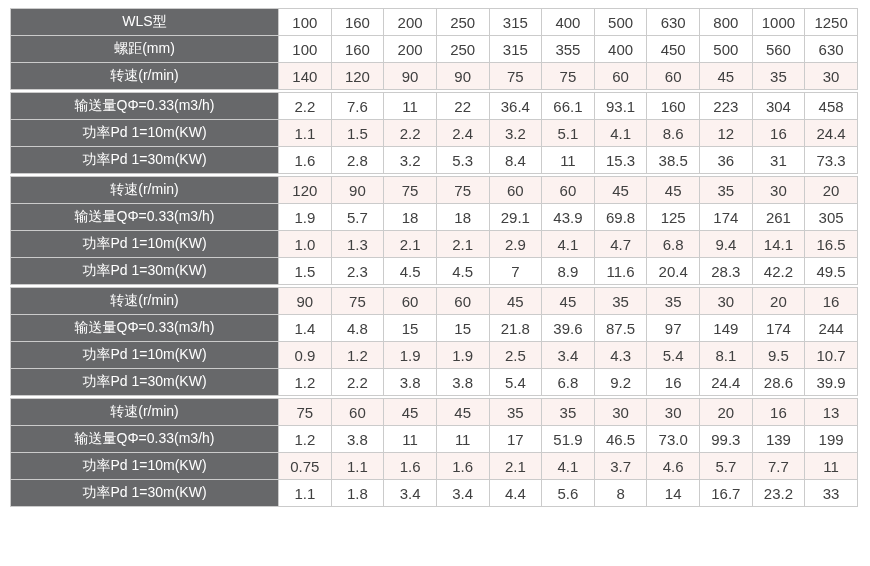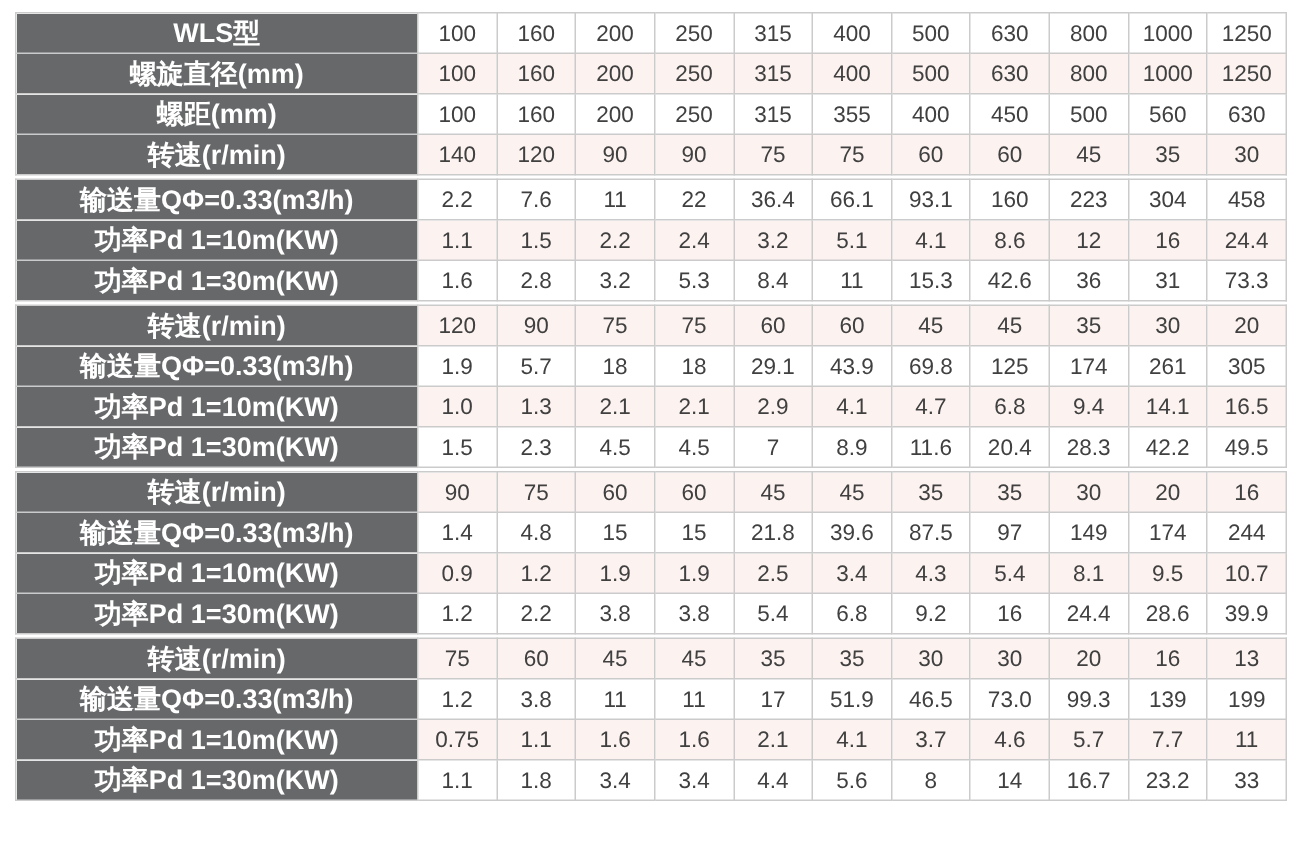--- a/index.html
+++ b/index.html
@@ -4,21 +4,21 @@
 <style>
   * { box-sizing: border-box; }
   html, body { margin: 0; padding: 0; background: #ffffff; }
   body { font-family: "Liberation Sans", "DejaVu Sans", sans-serif; }
   .wrap { padding: 8px 10px 4px 10px; }
   table.spec { border-collapse: collapse; width: 848px; table-layout: fixed; }
   col.label-col { width: 268px; }
   td { border: 1px solid #cbcbcb; text-align: center; vertical-align: middle;
        height: 27px; padding: 0 2px; font-size: 15px; color: #404040;
        white-space: nowrap; overflow: hidden; }
-  td.label { background: #67686a; color: #ffffff; font-size: 18px; font-weight: 700; }
+  td.label { background: #67686a; color: #ffffff; font-size: 14px; font-weight: 400; }
   tr.even td.val { background: #ffffff; }
   tr.odd  td.val { background: #fcf2f0; }
   tr.gap td { border: none; background: #ffffff; height: 3px; padding: 0; }
 </style>
 </head>
 <body>
 
 <div class="wrap">
   <table class="spec">
     <colgroup>
@@ -43,34 +43,20 @@
           <td class="val">200</td>
           <td class="val">250</td>
           <td class="val">315</td>
           <td class="val">400</td>
           <td class="val">500</td>
           <td class="val">630</td>
           <td class="val">800</td>
           <td class="val">1000</td>
           <td class="val">1250</td>
         </tr>
-        <tr class="odd">
-          <td class="label">螺旋直径(mm)</td>
-          <td class="val">100</td>
-          <td class="val">160</td>
-          <td class="val">200</td>
-          <td class="val">250</td>
-          <td class="val">315</td>
-          <td class="val">400</td>
-          <td class="val">500</td>
-          <td class="val">630</td>
-          <td class="val">800</td>
-          <td class="val">1000</td>
-          <td class="val">1250</td>
-        </tr>
         <tr class="even">
           <td class="label">螺距(mm)</td>
           <td class="val">100</td>
           <td class="val">160</td>
           <td class="val">200</td>
           <td class="val">250</td>
           <td class="val">315</td>
           <td class="val">355</td>
           <td class="val">400</td>
           <td class="val">450</td>
@@ -125,21 +111,21 @@
         </tr>
         <tr class="even">
           <td class="label">功率Pd 1=30m(KW)</td>
           <td class="val">1.6</td>
           <td class="val">2.8</td>
           <td class="val">3.2</td>
           <td class="val">5.3</td>
           <td class="val">8.4</td>
           <td class="val">11</td>
           <td class="val">15.3</td>
-          <td class="val">42.6</td>
+          <td class="val">38.5</td>
           <td class="val">36</td>
           <td class="val">31</td>
           <td class="val">73.3</td>
         </tr>
         <tr class="gap">
           <td colspan="12"></td>
         </tr>
         <tr class="odd">
           <td class="label">转速(r/min)</td>
           <td class="val">120</td>

